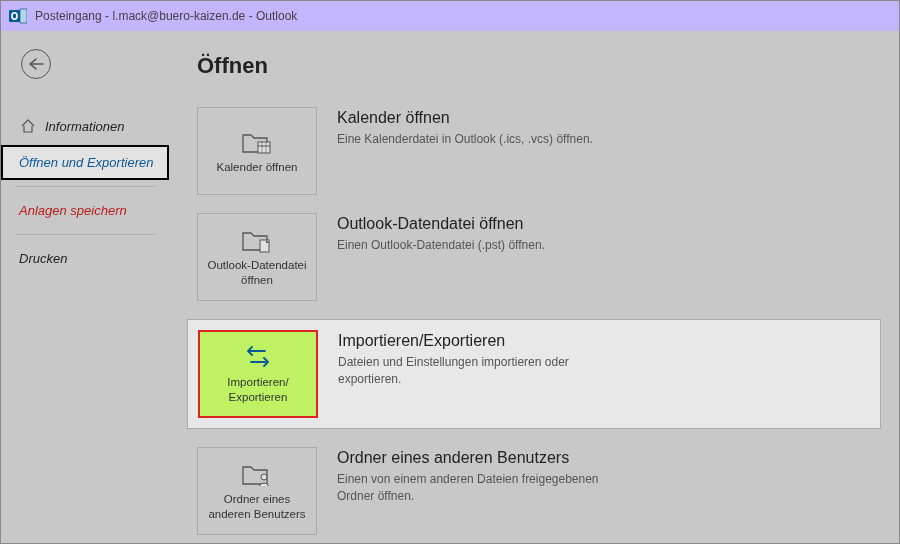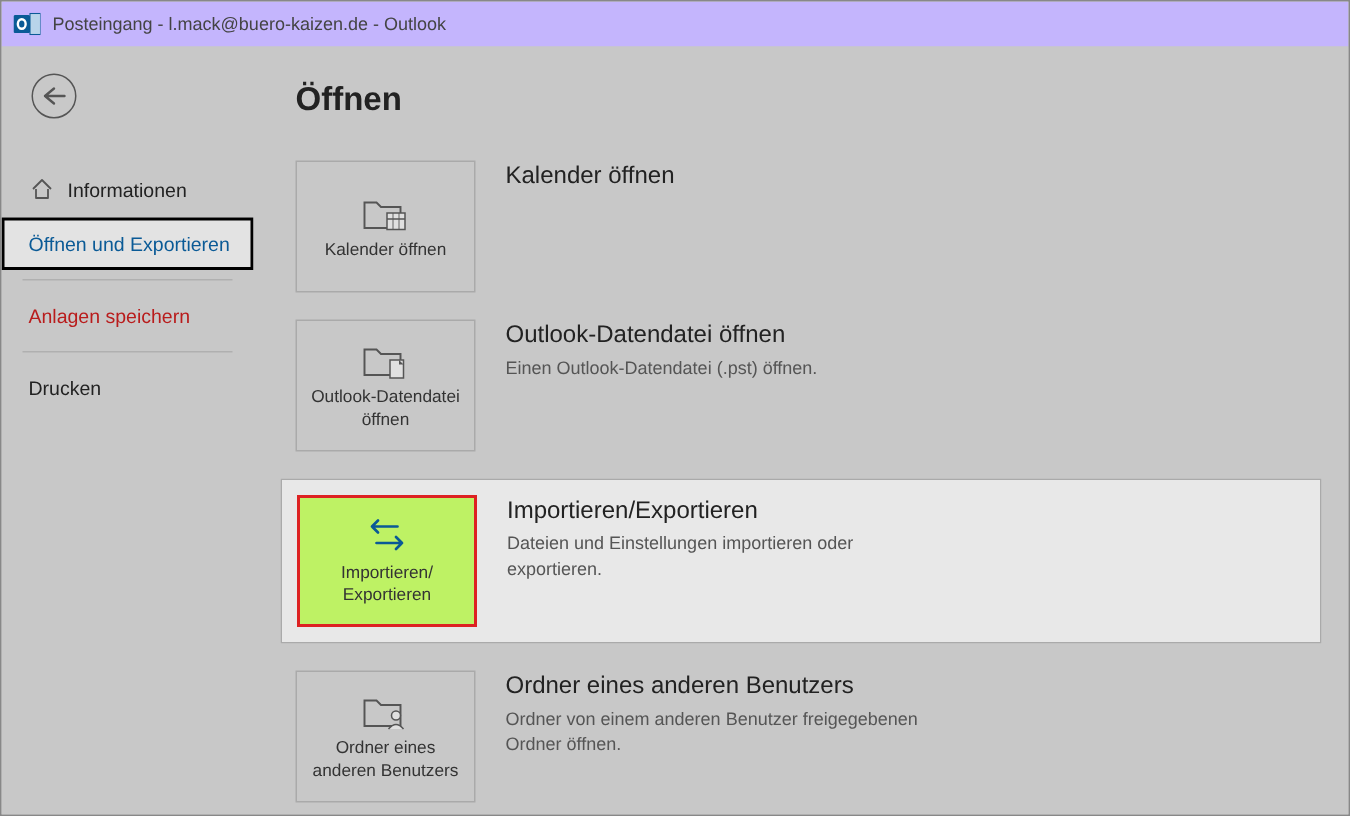--- a/index.html
+++ b/index.html
@@ -49,20 +49,21 @@
     margin-bottom: 28px;
     cursor: pointer;
   }
   .sidebar-item {
     display: flex;
     align-items: center;
     padding: 10px 12px 10px 18px;
     font-size: 13px;
     color: #222;
     cursor: pointer;
+    font-style: italic;
   }
   .sidebar-item.disabled { color: #b91c1c; cursor: default; text-align: center; }
   .sidebar-item .s-icon {
     width: 18px;
     height: 18px;
     margin-right: 8px;
     flex-shrink: 0;
     display: flex;
     align-items: center;
     justify-content: center;
@@ -207,20 +208,21 @@
             <rect x="18" y="14" width="12" height="11" fill="#e0e0e0" stroke="#555" stroke-width="1"></rect>
             <line x1="18" y1="18" x2="30" y2="18" stroke="#555" stroke-width="1"></line>
             <line x1="22" y1="14" x2="22" y2="25" stroke="#555" stroke-width="0.6"></line>
             <line x1="26" y1="14" x2="26" y2="25" stroke="#555" stroke-width="0.6"></line>
           </svg>
         </span>
         <span>Kalender öffnen</span>
       </div>
       <div class="option-text">
         <div class="opt-title">Kalender öffnen</div>
+        <div class="opt-desc">Eine Kalenderdatei in Outlook (.ics, .vcs) öffnen.</div>
       </div>
     </div>
 
     <div class="option-row">
       <div class="tile">
         <span class="tile-icon">
           <svg width="34" height="28" viewBox="0 0 34 28">
             <path d="M3 8 L3 24 L27 24 L27 10 L14 10 L11 7 L3 7 Z" fill="none" stroke="#555" stroke-width="1.3"></path>
             <rect x="20" y="14" width="9" height="12" fill="#e0e0e0" stroke="#555" stroke-width="1"></rect>
             <path d="M26 14 L29 17 L26 17 Z" fill="#555"></path>
@@ -257,18 +259,18 @@
           <svg width="34" height="28" viewBox="0 0 34 28">
             <path d="M3 8 L3 24 L27 24 L27 10 L14 10 L11 7 L3 7 Z" fill="none" stroke="#555" stroke-width="1.3"></path>
             <circle cx="24" cy="17" r="3" fill="#e0e0e0" stroke="#555" stroke-width="1"></circle>
             <path d="M19 26 Q24 20 29 26" fill="#e0e0e0" stroke="#555" stroke-width="1"></path>
           </svg>
         </span>
         <span>Ordner eines anderen Benutzers</span>
       </div>
       <div class="option-text">
         <div class="opt-title">Ordner eines anderen Benutzers</div>
-        <div class="opt-desc">Ordner von einem anderen Benutzer freigegebenen Ordner öffnen.</div>
+        <div class="opt-desc">Einen von einem anderen Dateien freigegebenen Ordner öffnen.</div>
       </div>
     </div>
 
   </div>
 </div>
 
 </body></html>

